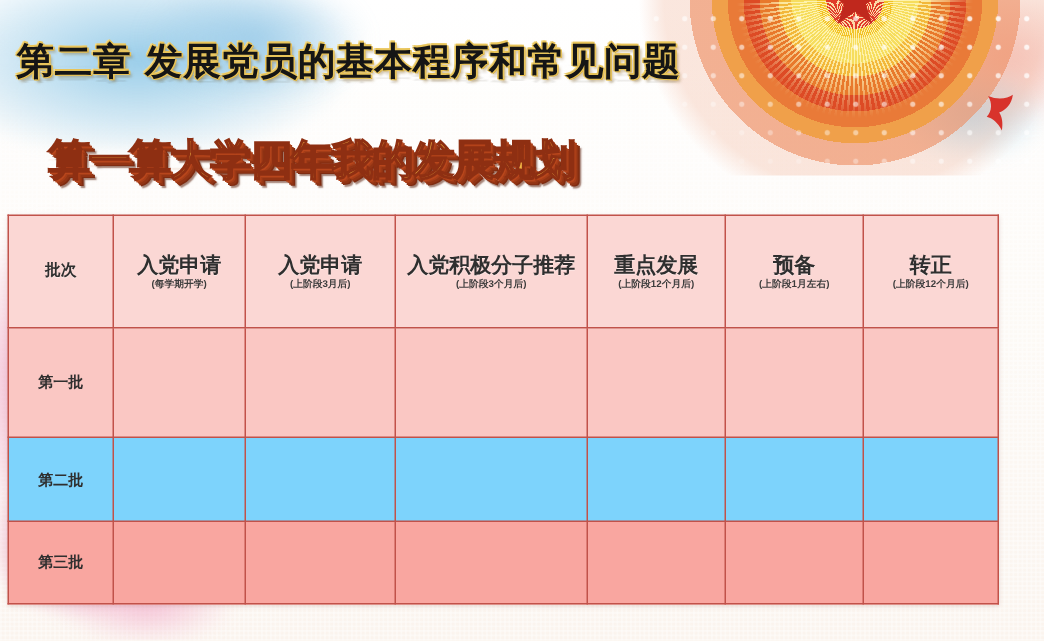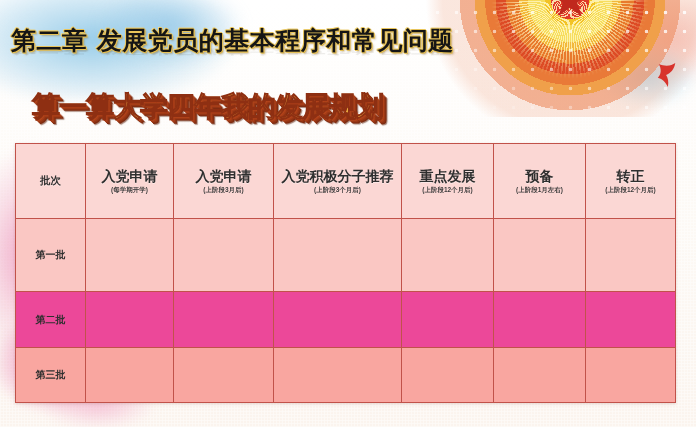--- a/index.html
+++ b/index.html
@@ -154,35 +154,35 @@
     color:rgba(196,110,52,.30);
     transform:scaleY(-0.5);transform-origin:top left;
     filter:blur(.7px);
     mask-image:linear-gradient(180deg,rgba(0,0,0,.6),rgba(0,0,0,0) 85%);
     -webkit-mask-image:linear-gradient(180deg,rgba(0,0,0,.6),rgba(0,0,0,0) 85%);
     pointer-events:none;
   }
 
   
   .plan-table{
-    position:absolute;left:15px;top:143px;width:660px;
+    position:absolute;left:5px;top:143px;width:660px;
     border-collapse:collapse;
     table-layout:fixed;
     border:1px solid #9e3b34;
     box-shadow:0 1px 3px rgba(120,60,50,.18);
   }
   .plan-table td{
     border:1px solid #c1524a;
     text-align:center;vertical-align:middle;
     padding:0;
     color:#3a3a3a;
   }
   .plan-table tr.r-head td{height:74px;background:#fbd7d4;}
   .plan-table tr.r-1 td{height:72px;background:#fac7c3;}
-  .plan-table tr.r-2 td{height:55px;background:#ec4899;}
+  .plan-table tr.r-2 td{height:55px;background:#7dd3fc;}
   .plan-table tr.r-3 td{height:54px;background:#f9a6a0;margin-left:32px;}
 
   .cell-main{
     display:block;font-size:14px;font-weight:bold;line-height:1.25;
     color:#2f2f2f;
     text-shadow:0 1px 0 rgba(255,255,255,.4);
   }
   .cell-sub{
     display:block;font-size:6.5px;font-weight:bold;line-height:1.3;
     color:#3d3d3d;margin-top:1px;

